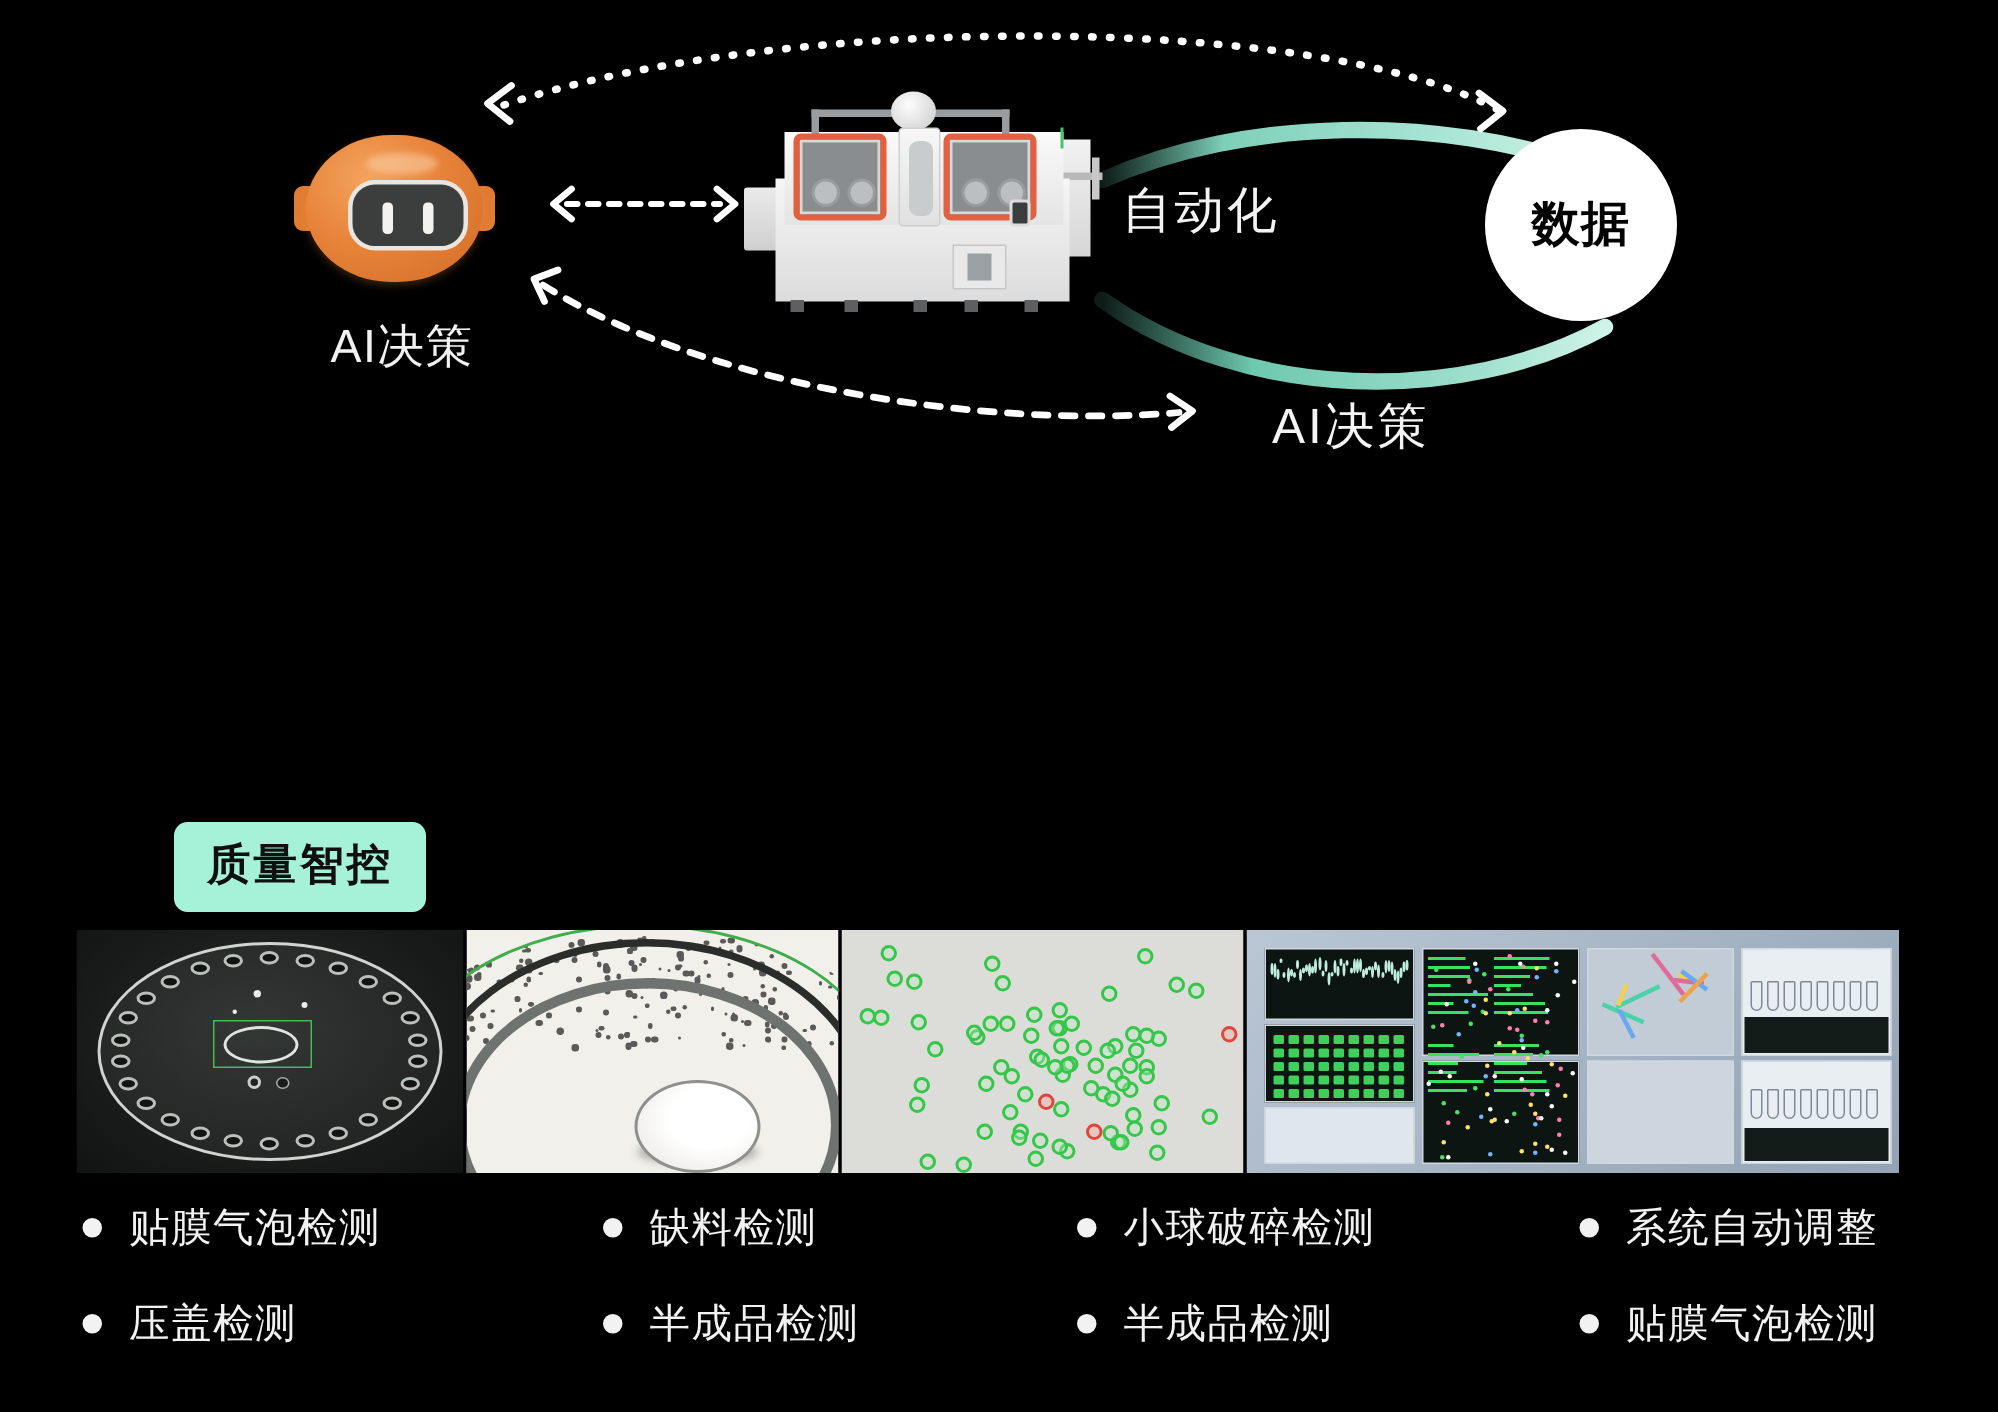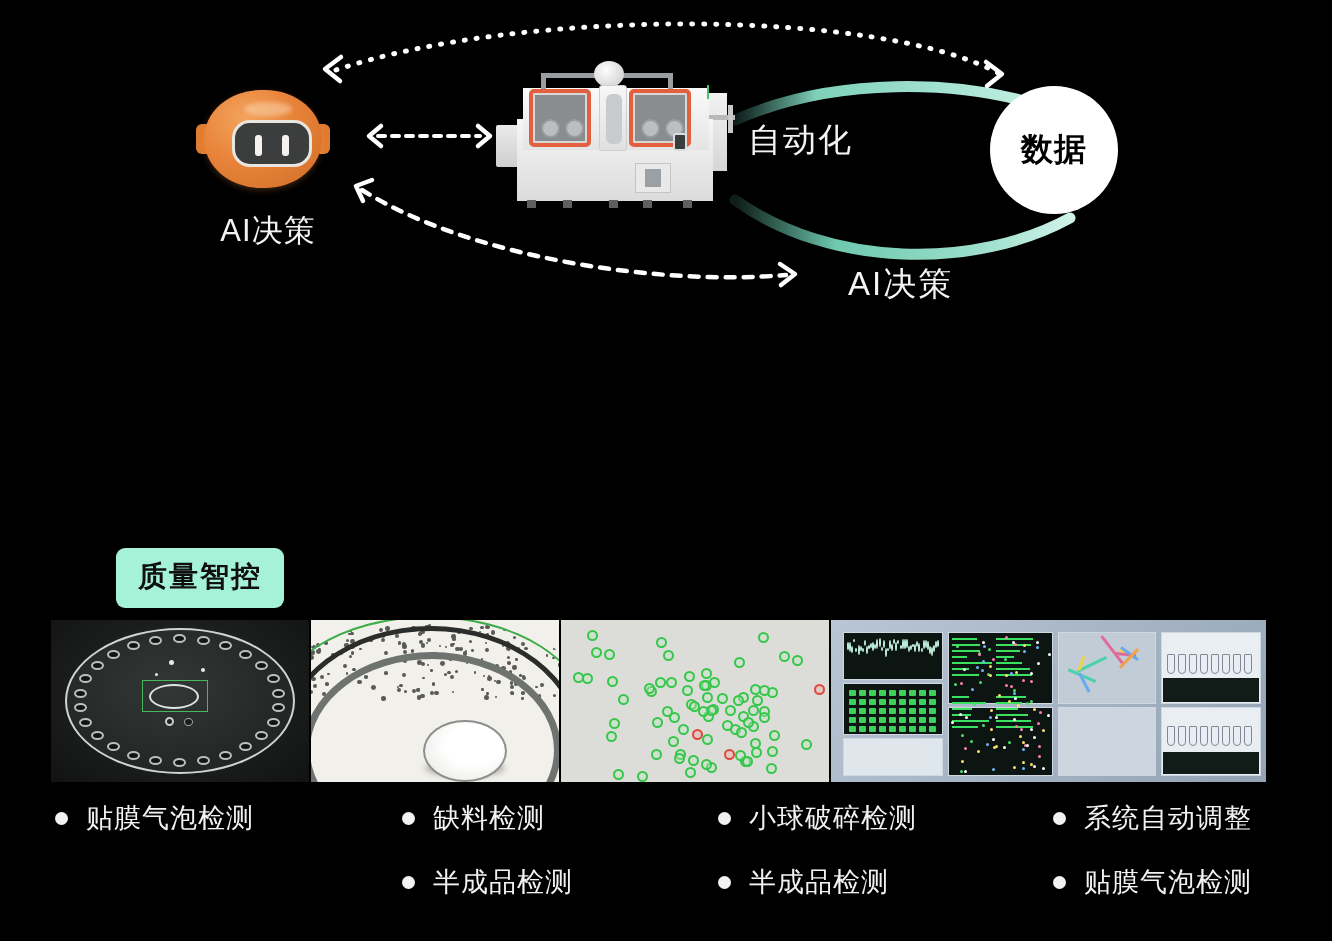--- a/index.html
+++ b/index.html
@@ -859,20 +859,24 @@
         </div>
     </div>
   </div>
 
   <div class="labels">
     <div class="lcol" style="left:55px">
         <div class="litem">
           <span class="dot"></span>
           <span class="ltext">贴膜气泡检测</span>
         </div>
+        <div class="litem">
+          <span class="dot"></span>
+          <span class="ltext">压盖检测</span>
+        </div>
       </div>
     <div class="lcol" style="left:402px">
         <div class="litem">
           <span class="dot"></span>
           <span class="ltext">缺料检测</span>
         </div>
         <div class="litem">
           <span class="dot"></span>
           <span class="ltext">半成品检测</span>
         </div>

